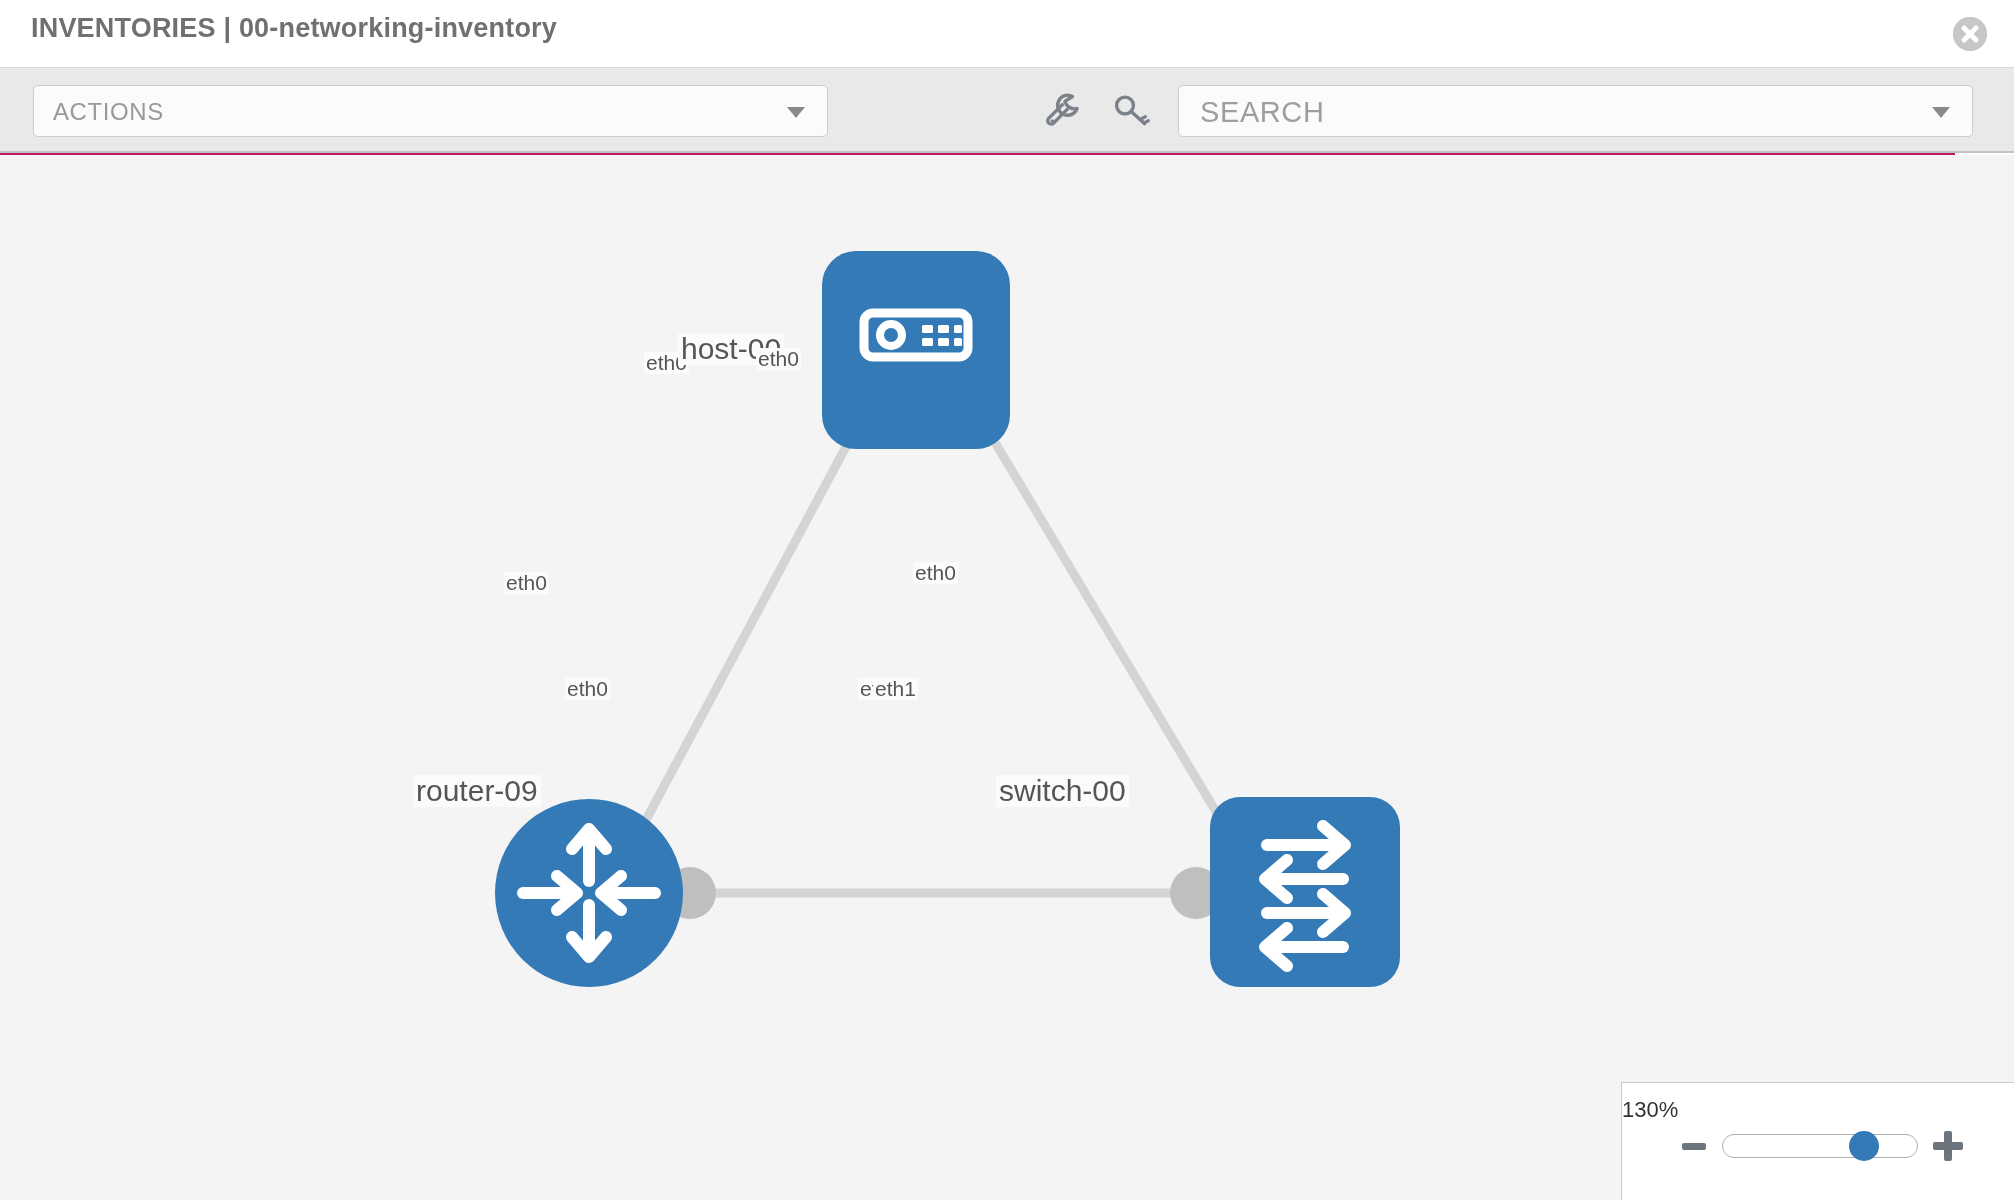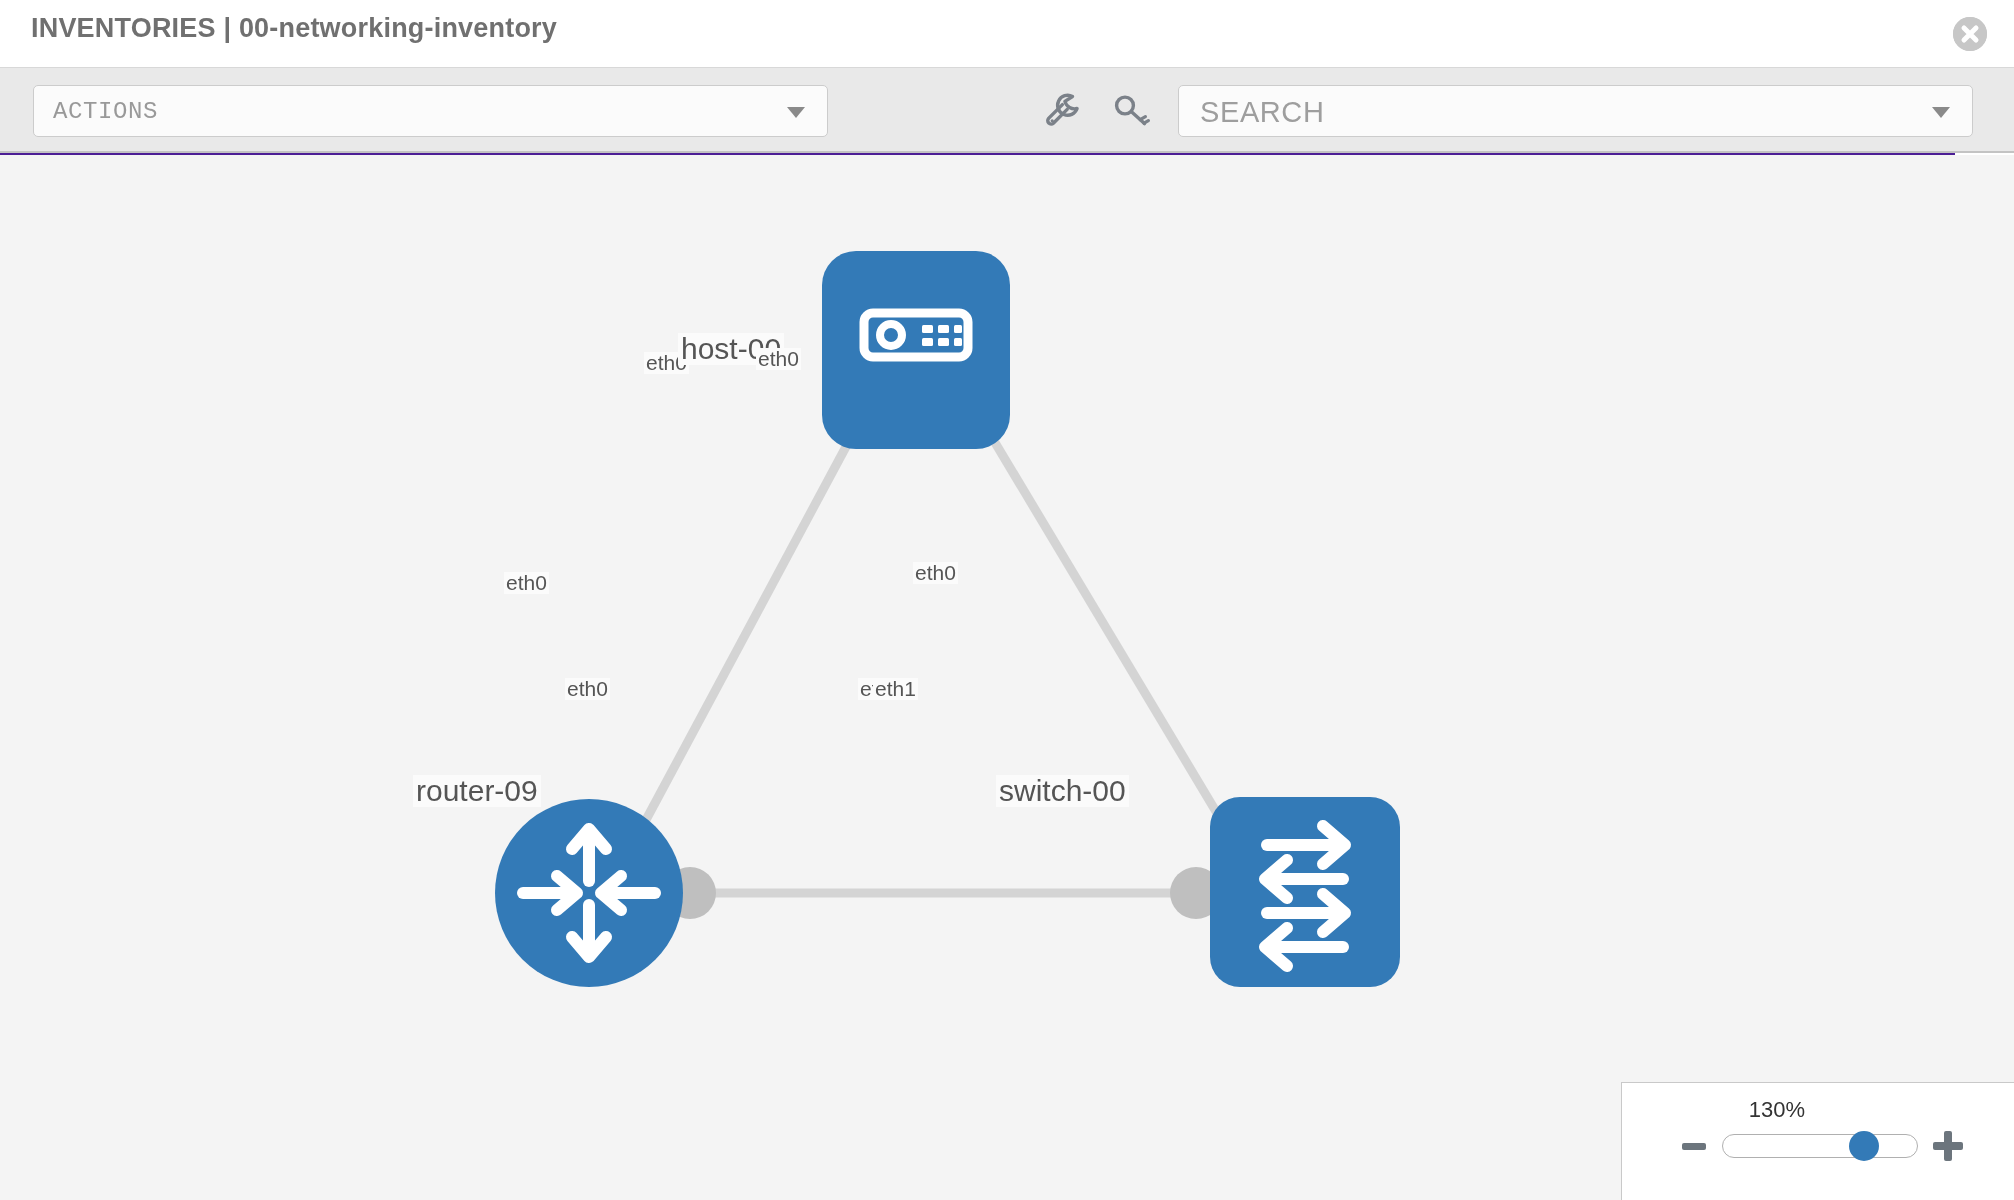--- a/index.html
+++ b/index.html
@@ -5,21 +5,21 @@
   html, body {
     margin: 0; padding: 0;
     width: 2014px; height: 1200px;
     overflow: hidden;
     background: #ffffff;
     font-family: "Liberation Sans", sans-serif;
   }
   #app {
     position: relative;
     width: 1955px; height: 1200px;
-    background: #4c1d95;
+    background: #be185d;
   }
 
   
   .header {
     position: absolute; left: 0; top: 0;
     width: 2014px; height: 68px;
     background: #ffffff;
     border-bottom: 1px solid #d8d8d8;
     box-sizing: border-box;
   }
@@ -55,21 +55,20 @@
     border: 1px solid #cccccc;
     border-radius: 5px;
     box-sizing: border-box;
     cursor: pointer;
   }
   .actions-select .lbl {
     position: absolute; left: 19px; top: 12px;
     font-size: 24px;
     color: #999999;
     letter-spacing: 0.6px;
-    font-family: Liberation Mono, monospace;
   }
   .caret {
     position: absolute; right: 22px; top: 21px;
     width: 0; height: 0;
     border-left: 9px solid transparent;
     border-right: 9px solid transparent;
     border-top: 11px solid #8a8a8a;
   }
   .tool-icon {
     position: absolute; top: 22px;
@@ -133,21 +132,21 @@
     position: absolute; left: 1621px; top: 1082px;
     width: 420px; height: 118px;
     background: #ffffff;
     border: 1px solid #c9c9c9;
     border-bottom: none; border-right: none;
     box-sizing: border-box;
   }
   .zoom-pct {
     position: absolute; left: 0; top: 14px;
     width: 310px;
-    text-align: center;
+    text-align: left;
     font-size: 22px;
     color: #333333;
   }
   .zoom-minus {
     position: absolute; left: 60px; top: 60px;
     width: 24px; height: 7px;
     background: #6c757d;
     border-radius: 2px;
     cursor: pointer;
   }

